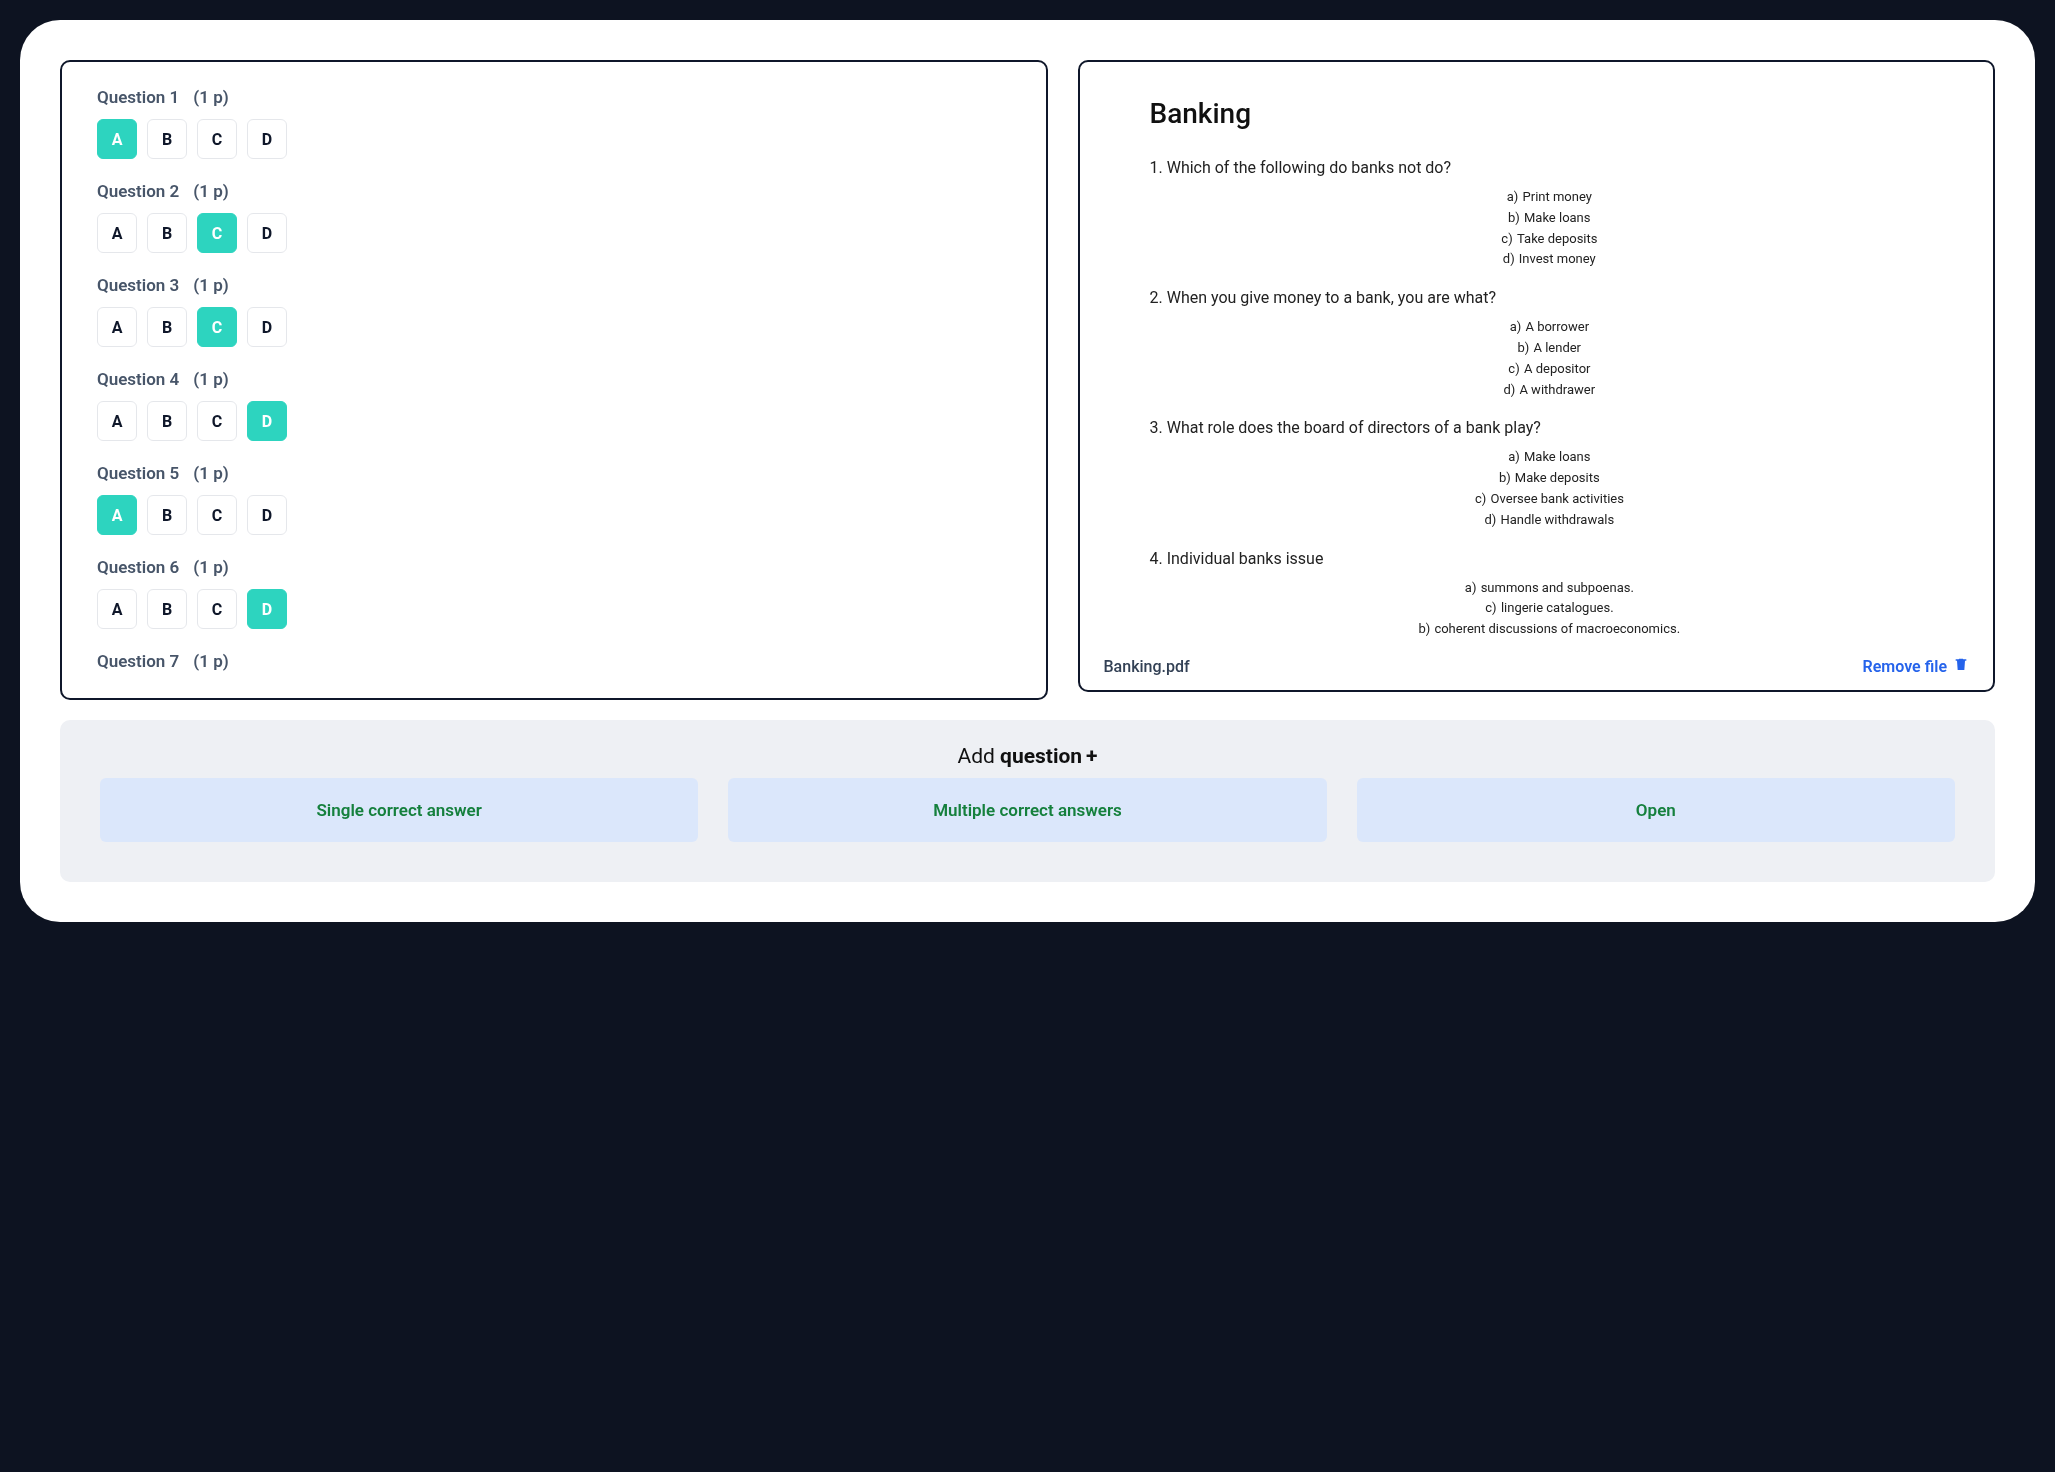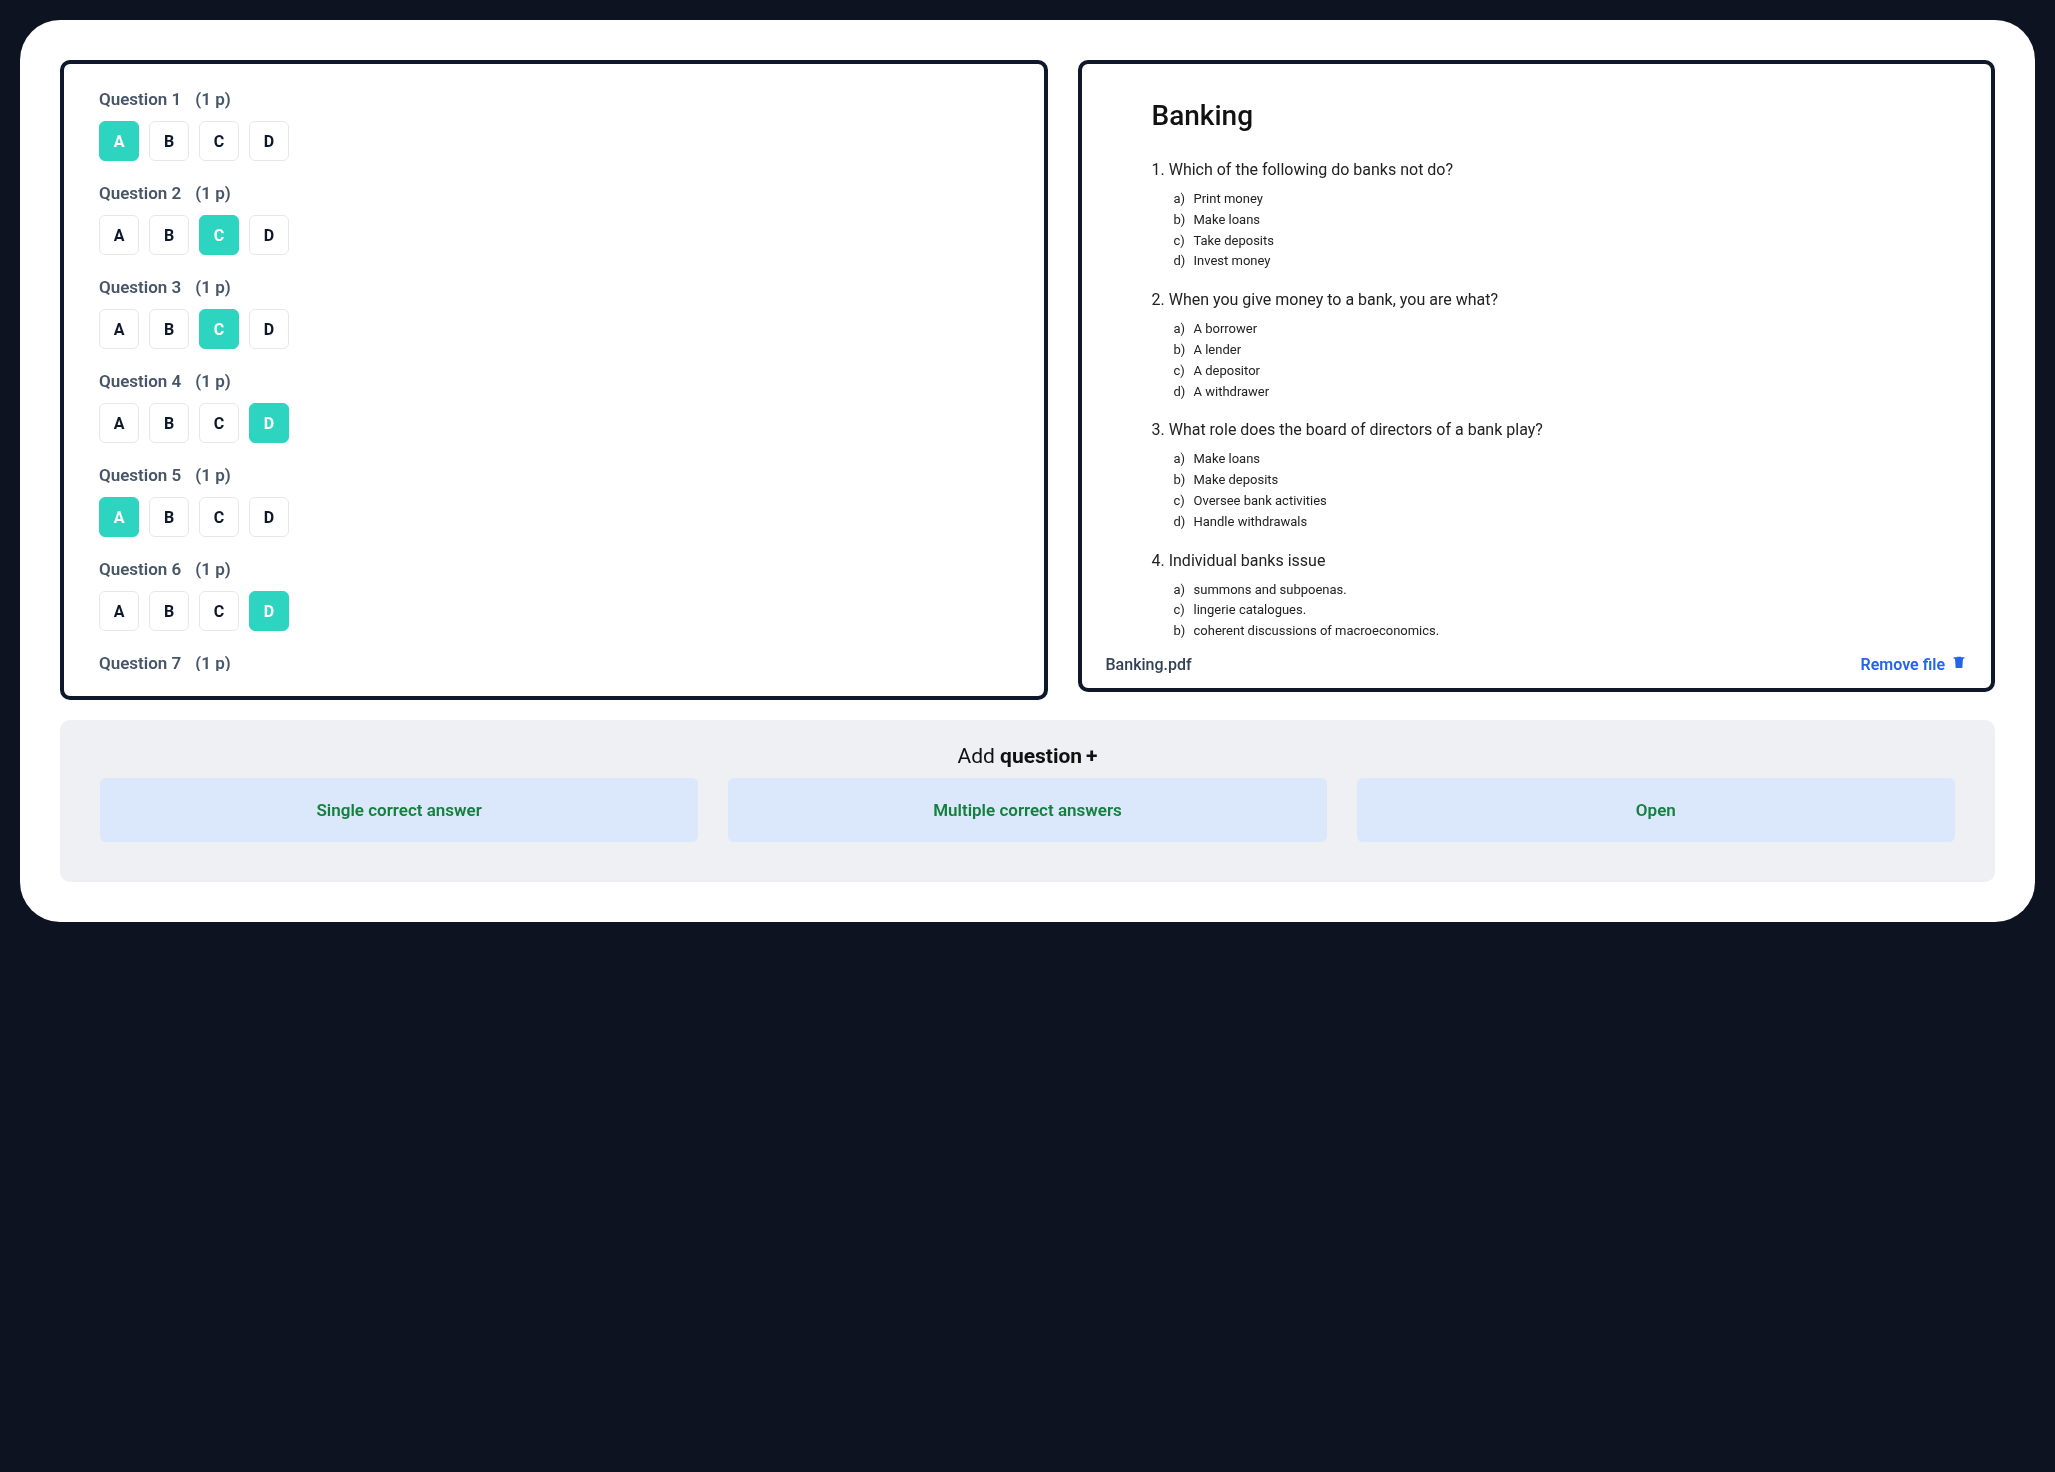--- a/index.html
+++ b/index.html
@@ -15,21 +15,21 @@
     width: 100%;
     height: 100%;
     min-height: 900px;
   }
   .top-row {
     display: flex;
     gap: 30px;
     margin-bottom: 20px;
   }
   .panel {
-    border: 4px solid #0f172a;
+    border: 2px solid #0f172a;
     border-radius: 10px;
     flex: 1;
     position: relative;
     overflow: hidden;
   }
   .panel-left {
     padding: 25px 35px;
     height: 640px;
   }
   .panel-right {
@@ -87,21 +87,21 @@
   .doc-scroll::-webkit-scrollbar-thumb { background: #d1d5db; border-radius: 4px; }
 
   .doc-title {
     font-size: 28px;
     font-weight: 500;
     margin-bottom: 28px;
     color: #111;
   }
   .doc-question { font-size: 16px; color: #222; margin-bottom: 10px; }
   .doc-options { list-style: none; padding-left: 22px; margin-bottom: 18px; }
-  .doc-options li { font-size: 13px; color: #222; line-height: 1.6; }
+  .doc-options li { font-size: 13px; color: #222; line-height: 1.6; text-align: center; }
   .doc-opt-letter { display: inline-block; width: 20px; }
 
   .doc-footer {
     display: flex;
     justify-content: space-between;
     align-items: center;
     padding: 14px 24px;
     border-top: 1px solid transparent;
   }
   .doc-filename { font-size: 16px; color: #334155; font-weight: 500;}

